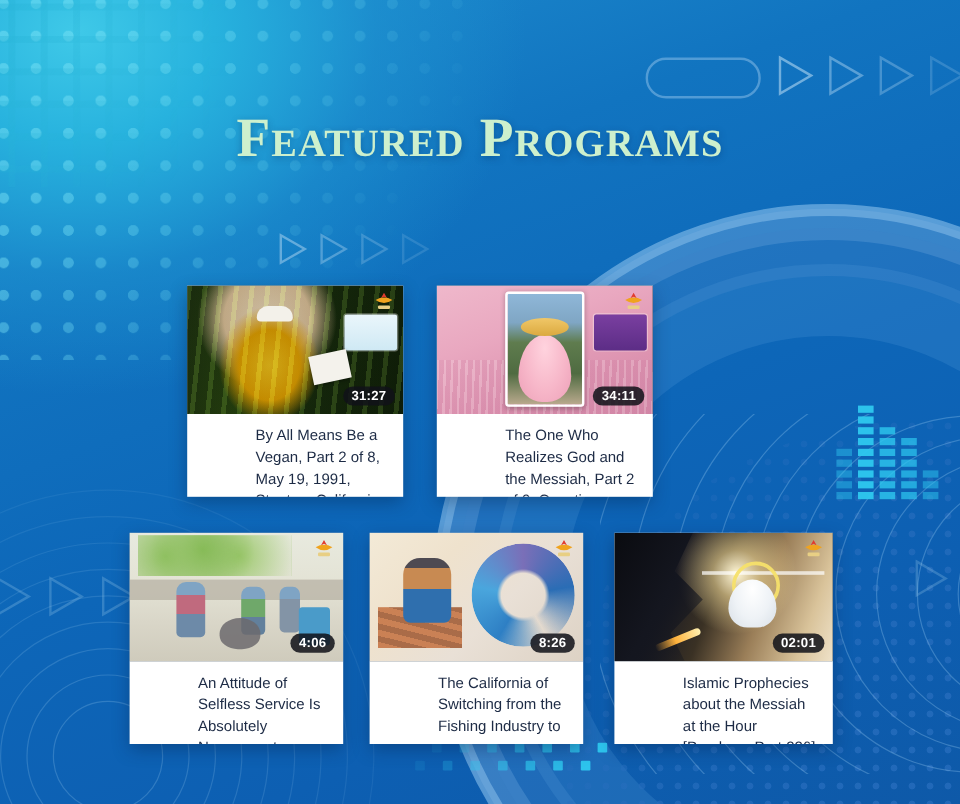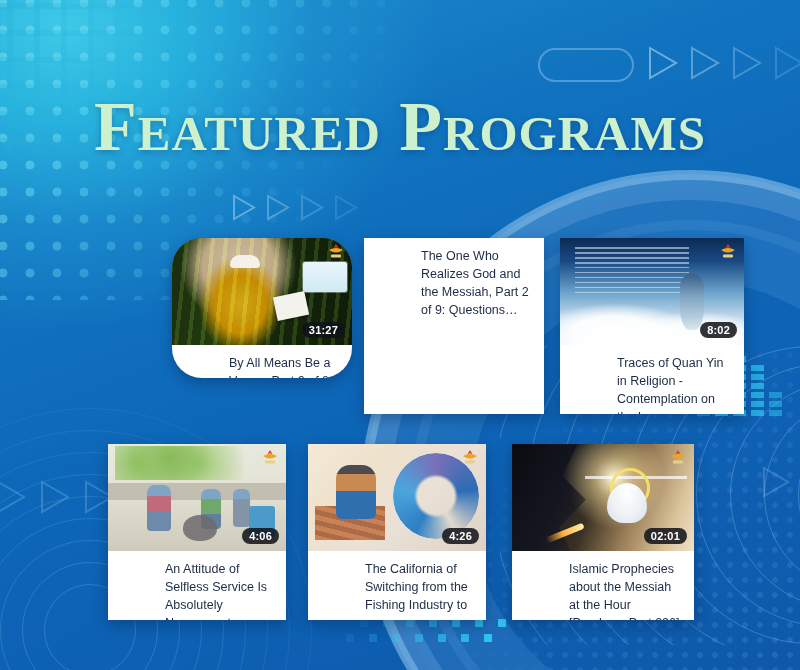--- a/index.html
+++ b/index.html
@@ -68,21 +68,21 @@
   .sqgrid{position:absolute;pointer-events:none;display:flex;flex-direction:column;gap:7px;}
   .sqgrid .row{display:flex;gap:15px;}
   .sqgrid i{display:block;width:8px;height:8px;background:#2ec8ef;border-radius:1px;}
 
   
   .title{
     position:absolute;left:0;right:0;top:92px;text-align:center;
     font-family:"Liberation Serif", "DejaVu Serif", serif;
     font-weight:700;
     color:#cdf0cd;
-    font-size:70px;
+    font-size:46px;
     letter-spacing:1px;
     line-height:1;
     font-variant:small-caps;
     text-shadow:0 2px 6px rgba(0,40,90,0.35);
     white-space:nowrap;
     pointer-events:none;
   }
 
   
   .cards{position:absolute;left:0;top:0;width:800px;height:670px;}
@@ -369,56 +369,56 @@
         <i style="opacity: 0.68;"></i>
         <i style="opacity: 0.82;"></i>
         <i style="opacity: 0.96;"></i>
       </div>
     </div>
 
   <div class="title">Featured Programs</div>
 
   <div class="cards">
 
-    <div class="card" style="left:172px;top:238px;width:180px;height:140px;border-radius:30px;">
+    <div class="card" style="left:156px;top:238px;width:180px;height:176px;">
       <div class="thumb">
         <div class="art art-vegan">
           <div class="hat"></div>
             <div class="paper"></div>
         </div>
         <svg class="badge-logo" viewBox="0 0 22 18">
           <path d="M11 2 L13.6 6.5 L11 5.2 L8.4 6.5 Z" fill="#e23b2e"></path>
           <path d="M4 8 Q11 4 18 8 Q11 13 4 8 Z" fill="#f0a31e"></path>
           <rect x="6" y="12.5" width="10" height="3" rx="1" fill="#e8cf84"></rect>
         </svg>
         <div class="mini-ov" style="background:linear-gradient(180deg,#eaf6fb 0%, #cfe9f4 100%);"></div>
         <div class="dur">31:27</div>
       </div>
       <div class="ctext">By All Means Be a Vegan, Part 2 of 8, May 19, 1991, Stanton, California, USA</div>
     </div>
 
     <div class="card" style="left:364px;top:238px;width:180px;height:176px;">
-      <div class="ctext">The One Who Realizes God and the Messiah, Part 2 of 9: Questions…</div>
-    </div>
-
-    <div class="card" style="left:560px;top:238px;width:184px;height:176px;">
       <div class="thumb">
-        <div class="art art-cloud">
-          <div class="txt"></div>
-            <div class="fig"></div>
+        <div class="art art-pink">
+          <div class="photo">
+              <div class="robe"></div>
+              <div class="hat"></div>
+            </div>
         </div>
         <svg class="badge-logo" viewBox="0 0 22 18">
           <path d="M11 2 L13.6 6.5 L11 5.2 L8.4 6.5 Z" fill="#e23b2e"></path>
           <path d="M4 8 Q11 4 18 8 Q11 13 4 8 Z" fill="#f0a31e"></path>
           <rect x="6" y="12.5" width="10" height="3" rx="1" fill="#e8cf84"></rect>
         </svg>
-        <div class="dur">8:02</div>
-      </div>
-      <div class="ctext">Traces of Quan Yin in Religion - Contemplation on the Inner Heavenly…</div>
-    </div>
+        <div class="mini-ov" style="background:linear-gradient(180deg,#7a3fa0 0%, #5c2d86 100%);"></div>
+        <div class="dur">34:11</div>
+      </div>
+      <div class="ctext">The One Who Realizes God and the Messiah, Part 2 of 9: Questions…</div>
+    </div>
+
 
     <div class="card" style="left:108px;top:444px;width:178px;height:176px;">
       <div class="thumb">
         <div class="art art-wc1">
           <div class="trees"></div>
             <div class="road"></div>
           <div class="p1"></div>
             <div class="p2"></div>
             <div class="p3"></div>
           <div class="bag"></div>
@@ -439,21 +439,21 @@
         <div class="art art-wc2">
           <div class="boat"></div>
             <div class="man"></div>
             <div class="swirl"></div>
         </div>
         <svg class="badge-logo" viewBox="0 0 22 18">
           <path d="M11 2 L13.6 6.5 L11 5.2 L8.4 6.5 Z" fill="#e23b2e"></path>
           <path d="M4 8 Q11 4 18 8 Q11 13 4 8 Z" fill="#f0a31e"></path>
           <rect x="6" y="12.5" width="10" height="3" rx="1" fill="#e8cf84"></rect>
         </svg>
-        <div class="dur">4:26</div>
+        <div class="dur">8:26</div>
       </div>
       <div class="ctext">The California of Switching from the Fishing Industry to a…</div>
     </div>
 
     <div class="card" style="left:512px;top:444px;width:182px;height:176px;">
       <div class="thumb">
         <div class="art art-dark">
           <div class="rock"></div>
             <div class="beam"></div>
           <div class="halo"></div>

